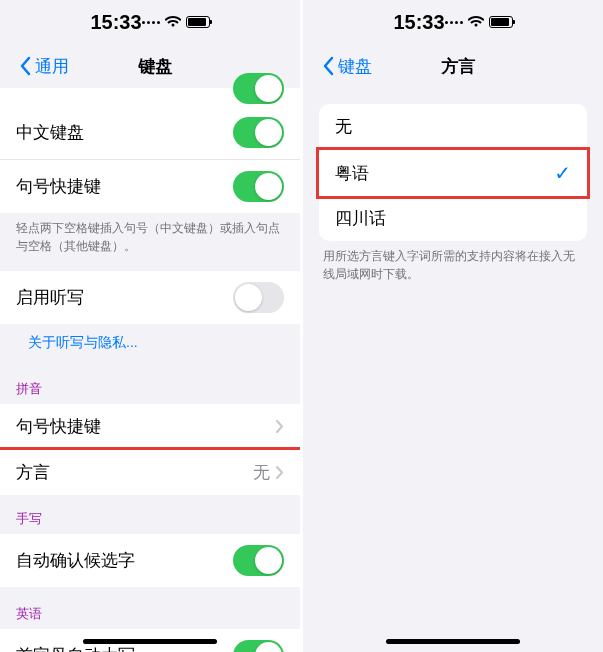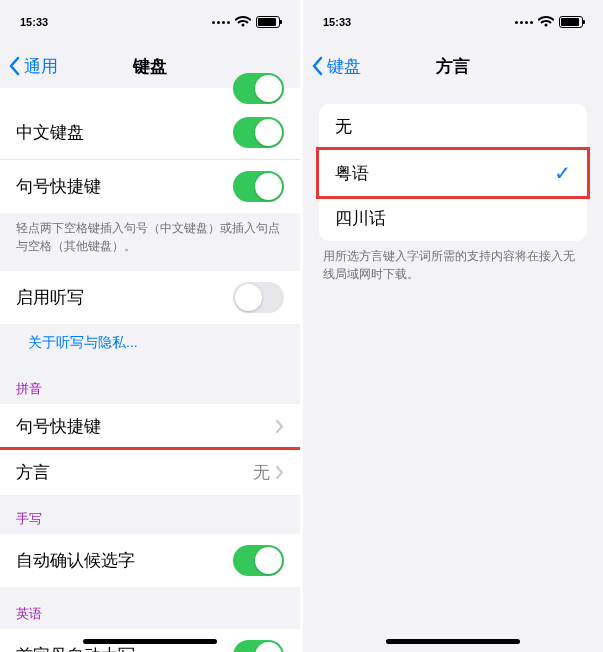--- a/index.html
+++ b/index.html
@@ -1,26 +1,26 @@
 <!DOCTYPE html>
 <html><head>
   <meta charset="utf-8">
   <style>
     * { margin: 0; padding: 0; box-sizing: border-box; font-family: -apple-system, "PingFang SC", "Helvetica Neue", sans-serif; }
     body { background: #fff; display: flex; gap: 3px; width: 603px; height: 652px; }
     .screen { width: 300px; height: 652px; background: #f2f2f7; position: relative; overflow: hidden; }
-    .status-bar { height: 44px; display: flex; justify-content: space-between; align-items: center; padding: 12px 20px; background: #f2f2f7; font-weight: 600; font-size: 11px; }
+    .status-bar { height: 44px; display: flex; justify-content: center; align-items: center; padding: 12px 20px; background: #f2f2f7; font-weight: 600; font-size: 20px; }
     .status-right { display: flex; align-items: center; gap: 5px; }
     .signal-dots { display: flex; gap: 2px; align-items: flex-end; }
     .signal-dots span { width: 3px; height: 3px; background: #000; border-radius: 50%; }
     .wifi-icon { width: 16px; height: 12px; }
     .battery { width: 24px; height: 12px; border: 1px solid #000; border-radius: 3px; position: relative; }
     .battery::after { content: ""; position: absolute; right: -3px; top: 3px; width: 2px; height: 4px; background: #000; border-radius: 0 1px 1px 0; }
     .battery-fill { position: absolute; left: 1px; top: 1px; bottom: 1px; width: 18px; background: #000; border-radius: 1px; }
-    .nav-bar { height: 44px; display: flex; align-items: center; position: relative; padding: 0 8px; }
+    .nav-bar { height: 44px; display: flex; align-items: center; position: relative; padding: 0 8px; margin-left: 11px; }
     .back-btn { display: flex; align-items: center; color: #007aff; font-size: 17px; }
     .chevron-left { width: 12px; height: 20px; margin-right: 4px; }
     .nav-title { position: absolute; left: 50%; transform: translateX(-50%); font-size: 17px; font-weight: 600; }
     .content { margin-top: 0; }
     .group { background: #fff; }
     .row { display: flex; align-items: center; justify-content: space-between; padding: 11px 16px; min-height: 44px; border-bottom: 0.5px solid #e5e5ea; }
     .row:last-child { border-bottom: none; }
     .row-label { font-size: 17px; color: #000; }
     .row-value { font-size: 17px; color: #8e8e93; margin-right: 6px; }
     .row-right { display: flex; align-items: center; }

